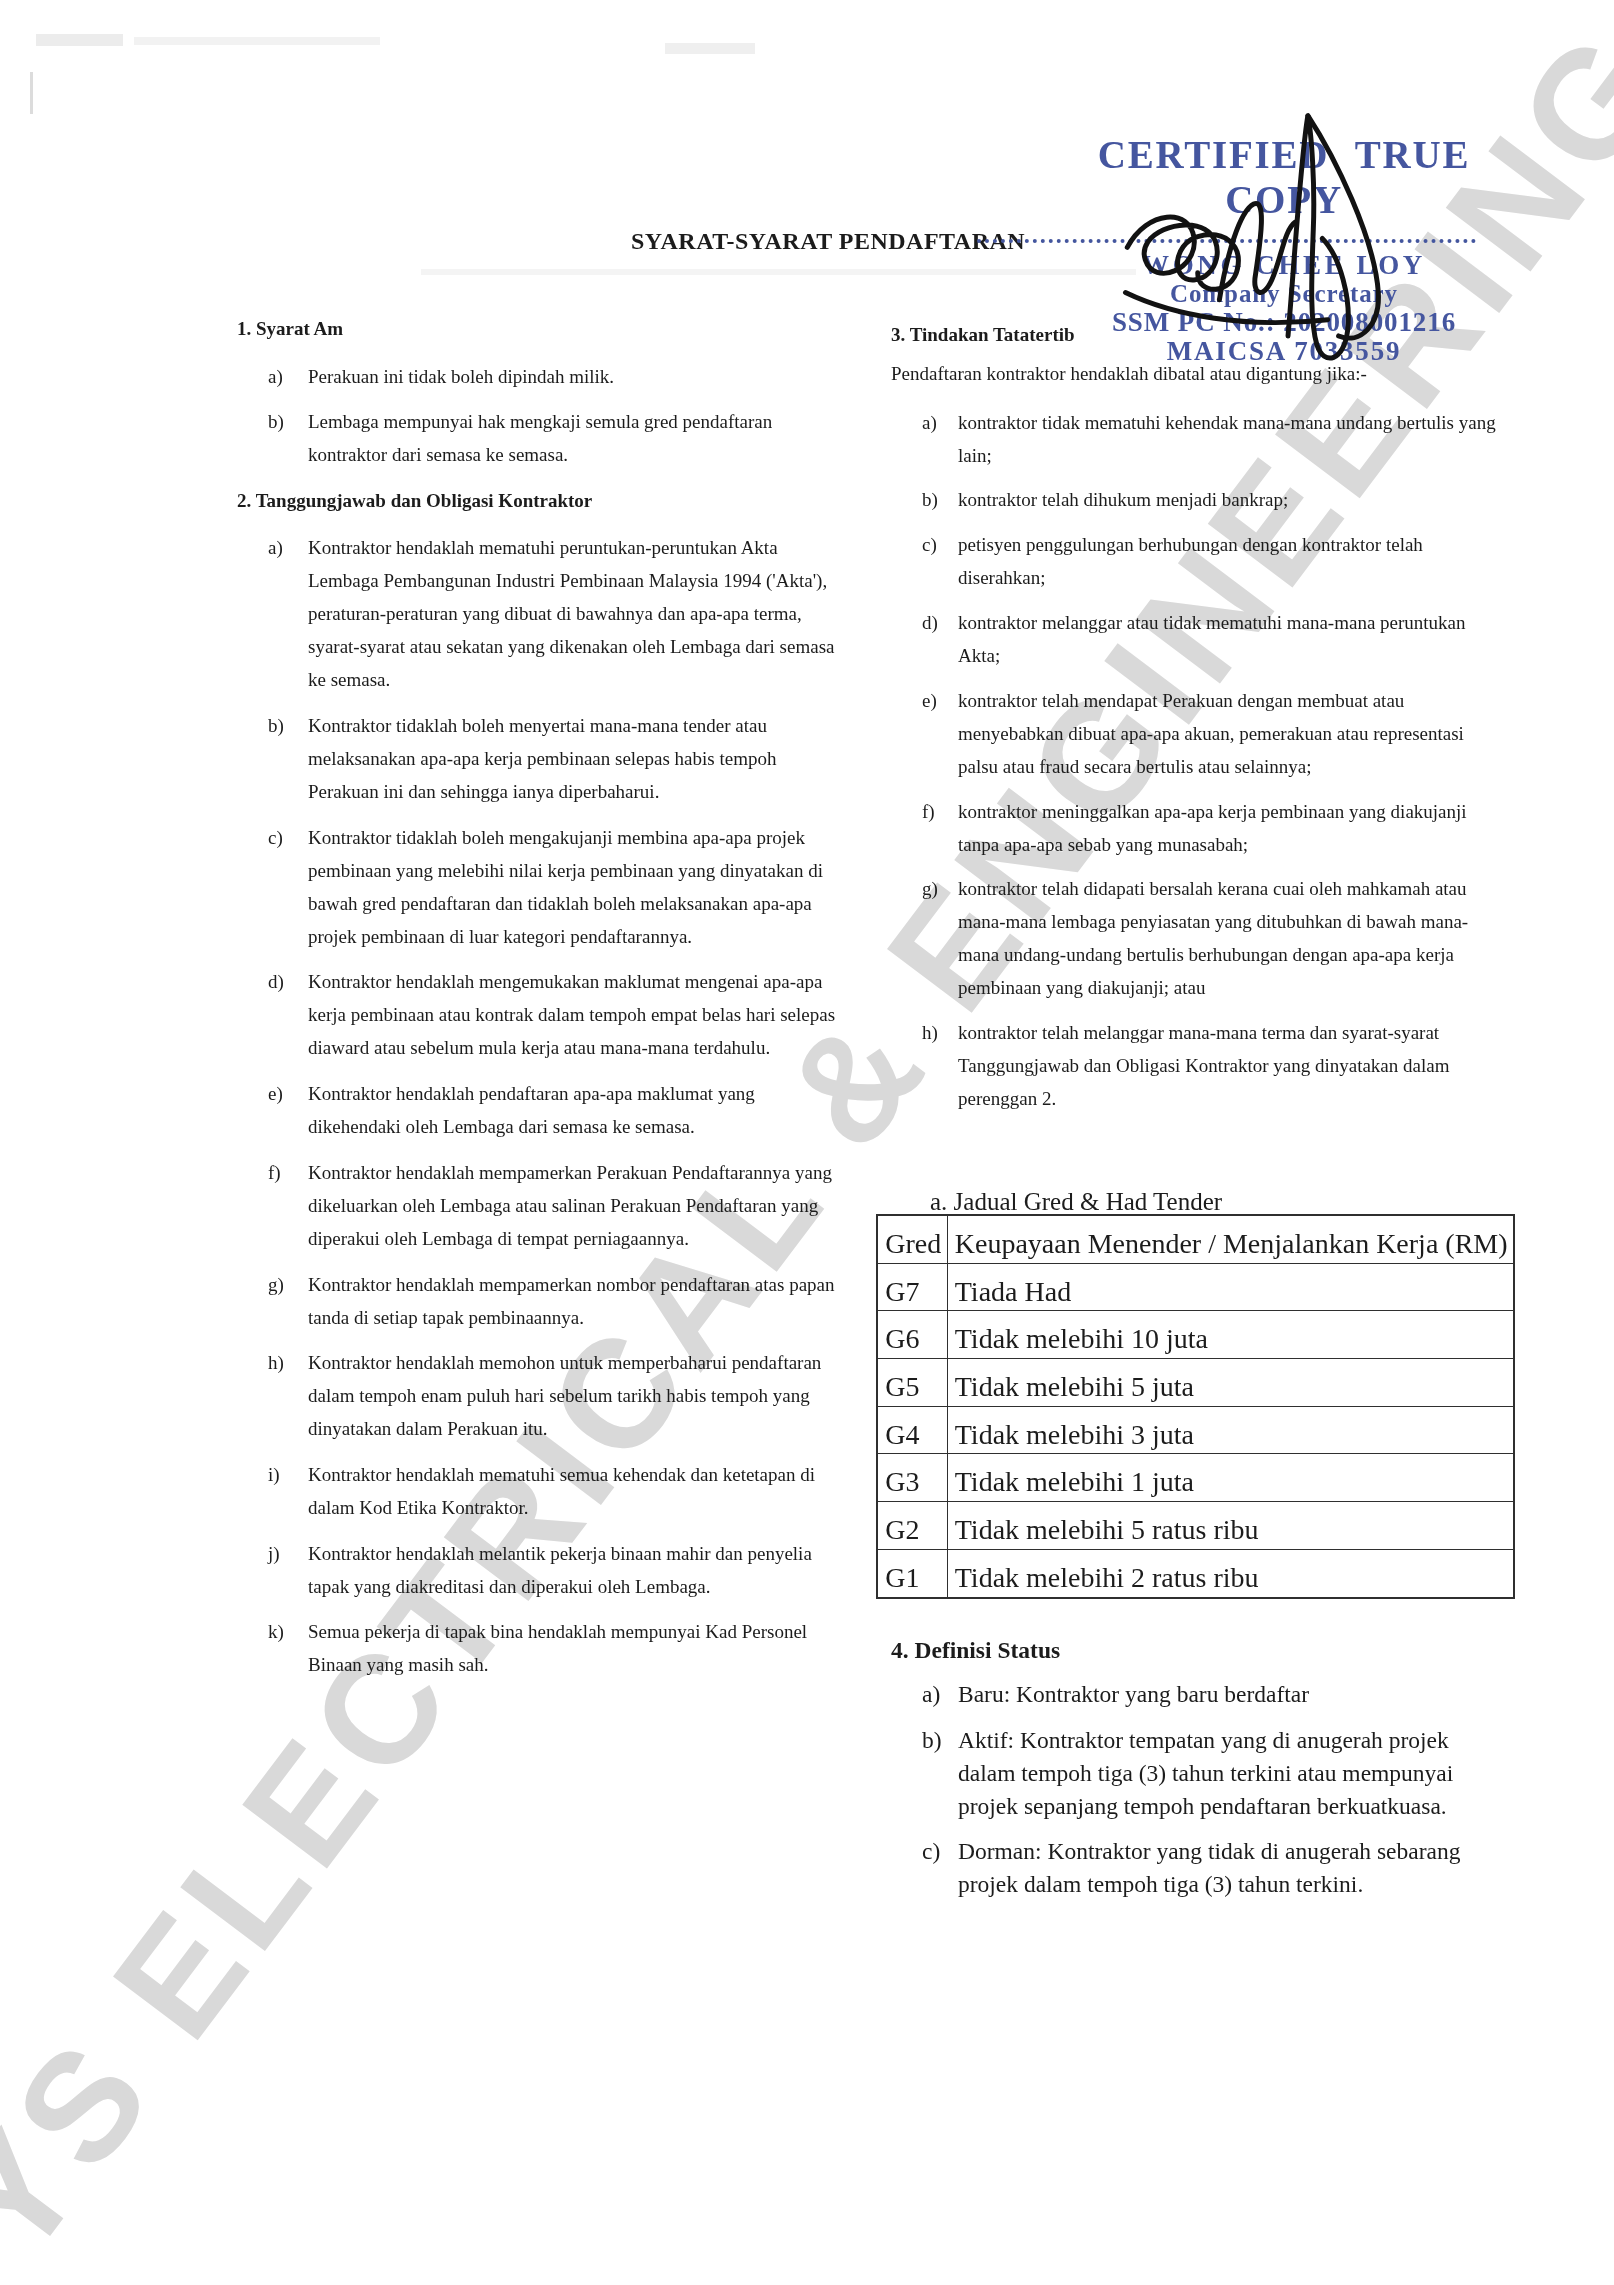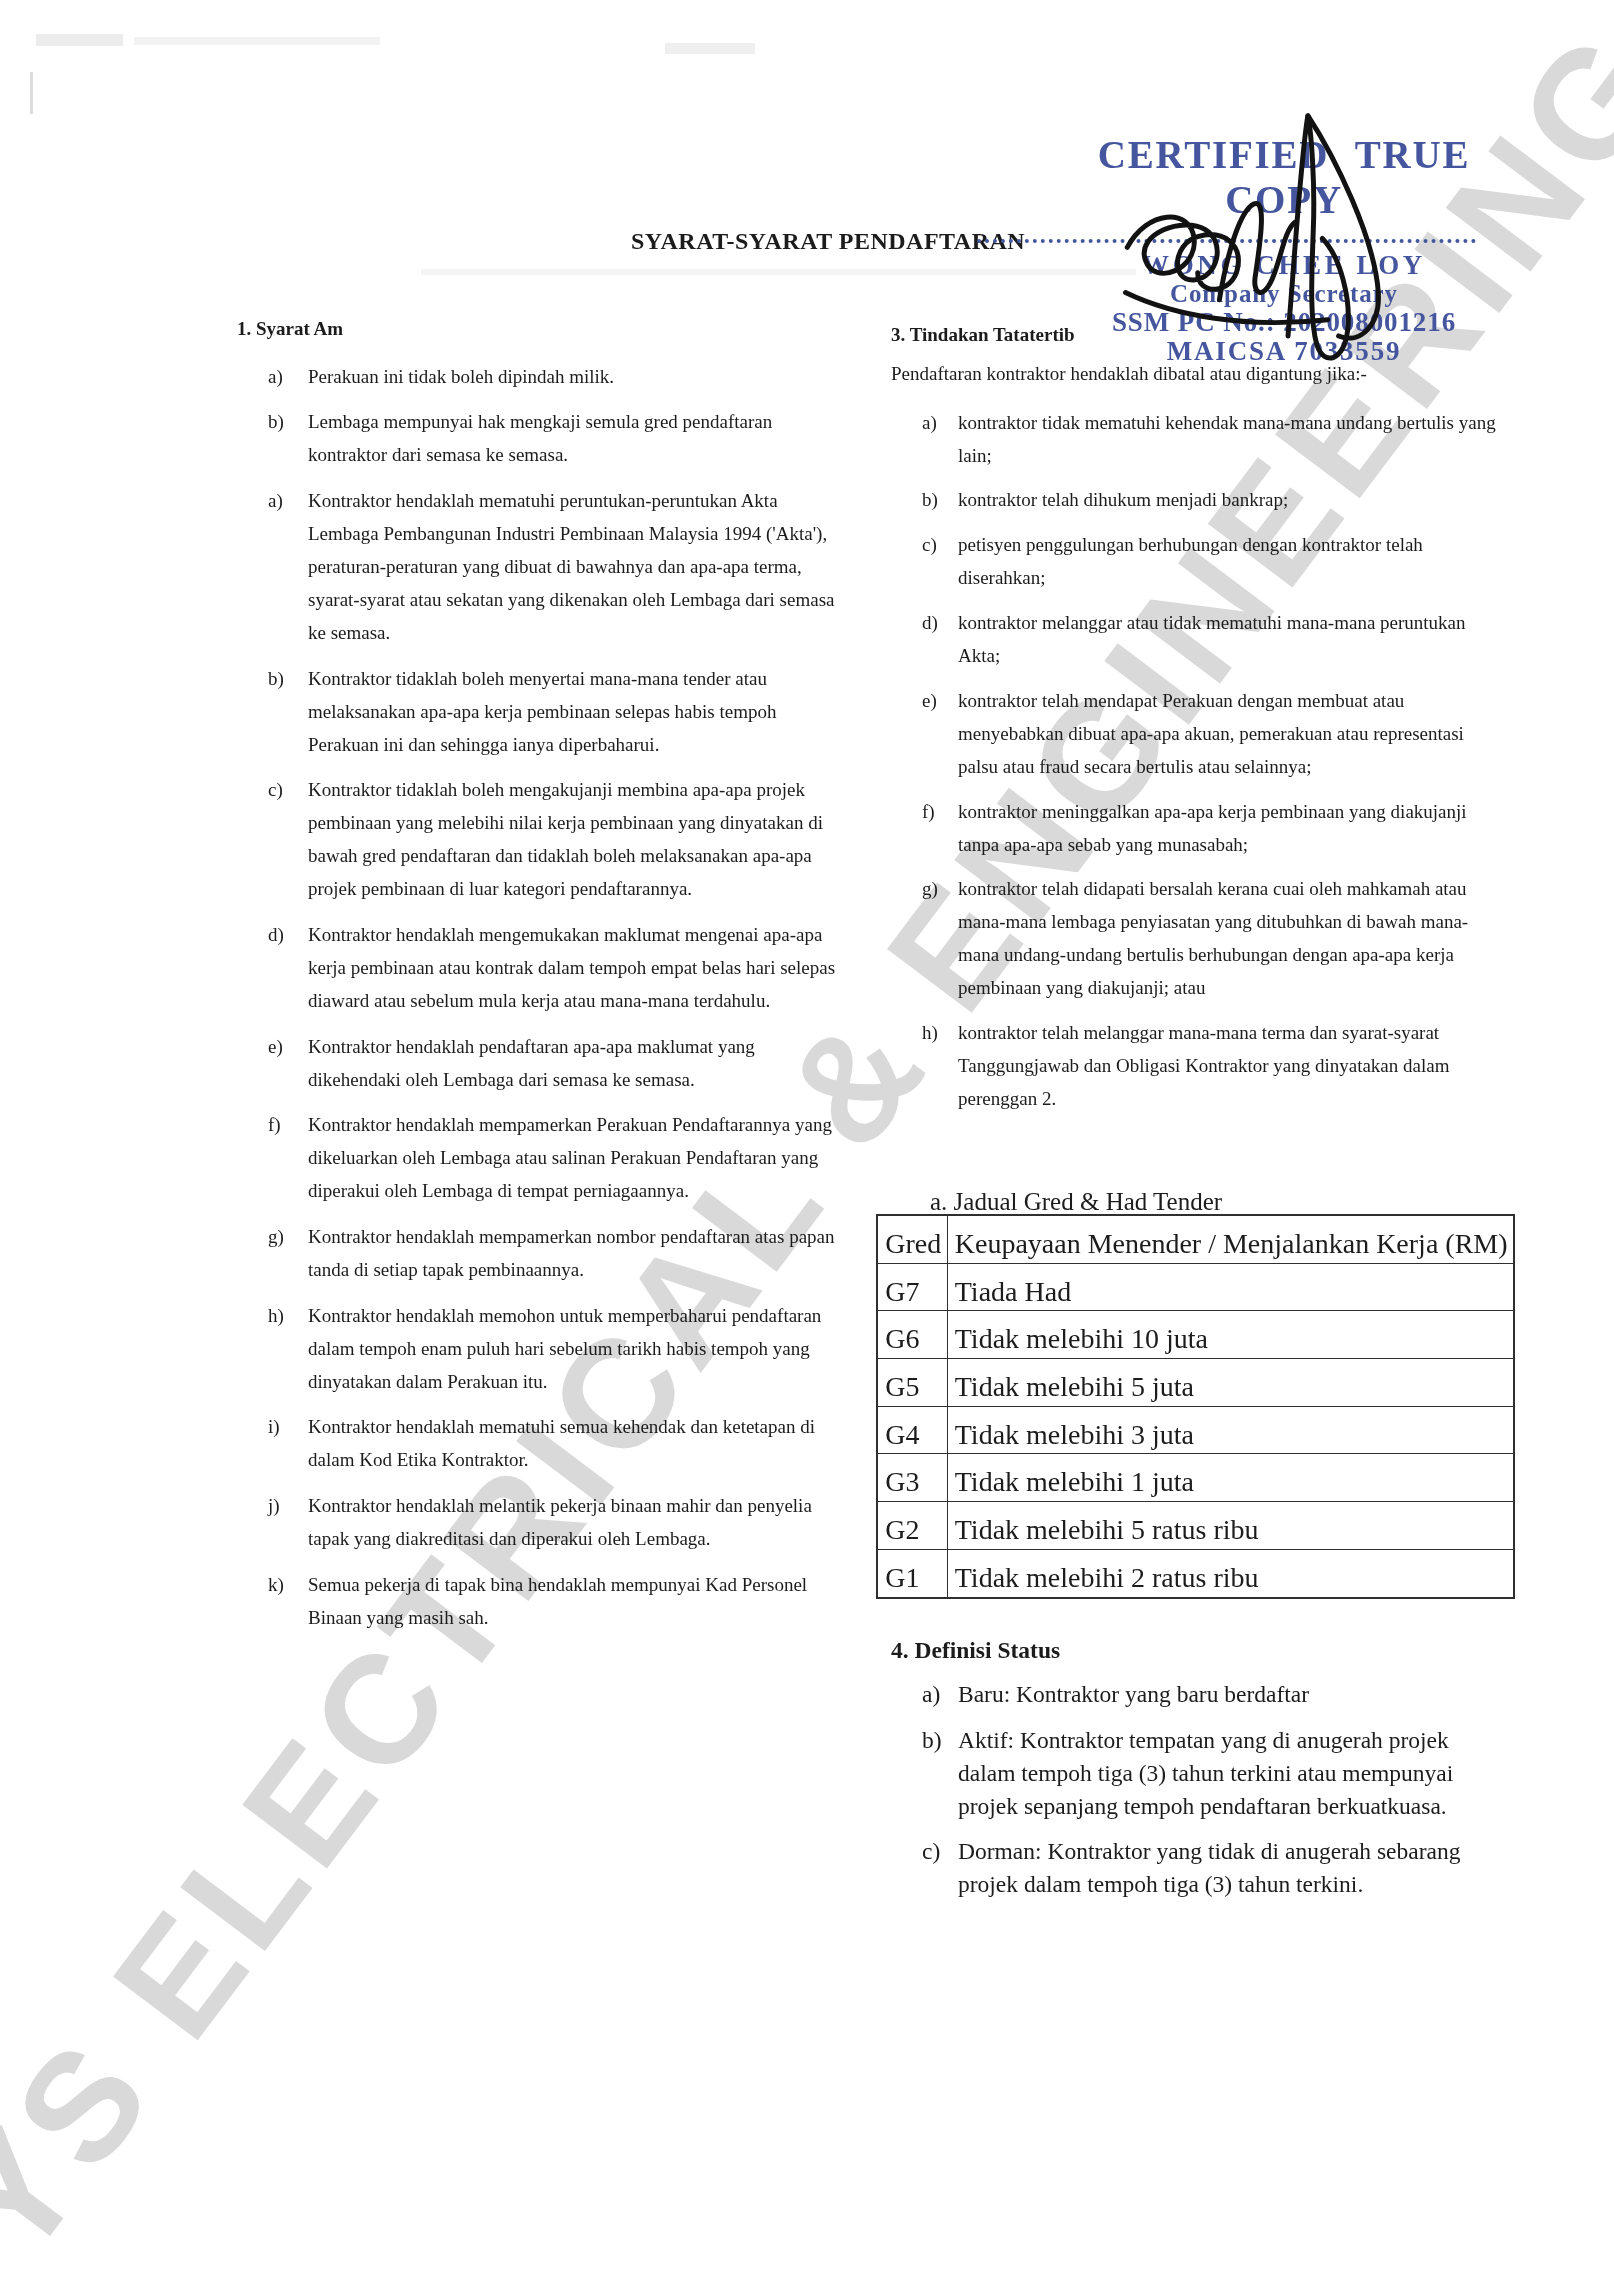--- a/index.html
+++ b/index.html
@@ -104,20 +104,21 @@
 
     <div class="item">
       <span class="lbl">a)</span>
       <span class="txt">Perakuan ini tidak boleh dipindah milik.</span>
     </div>
     <div class="item">
       <span class="lbl">b)</span>
       <span class="txt">Lembaga mempunyai hak mengkaji semula gred pendaftaran kontraktor dari semasa ke semasa.</span>
     </div>
 
+    <div class="sec-heading later">2. Tanggungjawab dan Obligasi Kontraktor</div>
 
     <div class="item">
       <span class="lbl">a)</span>
       <span class="txt">Kontraktor hendaklah mematuhi peruntukan-peruntukan Akta Lembaga Pembangunan Industri Pembinaan Malaysia 1994 ('Akta'), peraturan-peraturan yang dibuat di bawahnya dan apa-apa terma, syarat-syarat atau sekatan yang dikenakan oleh Lembaga dari semasa ke semasa.</span>
     </div>
     <div class="item">
       <span class="lbl">b)</span>
       <span class="txt">Kontraktor tidaklah boleh menyertai mana-mana tender atau melaksanakan apa-apa kerja pembinaan selepas habis tempoh Perakuan ini dan sehingga ianya diperbaharui.</span>
     </div>
     <div class="item">

